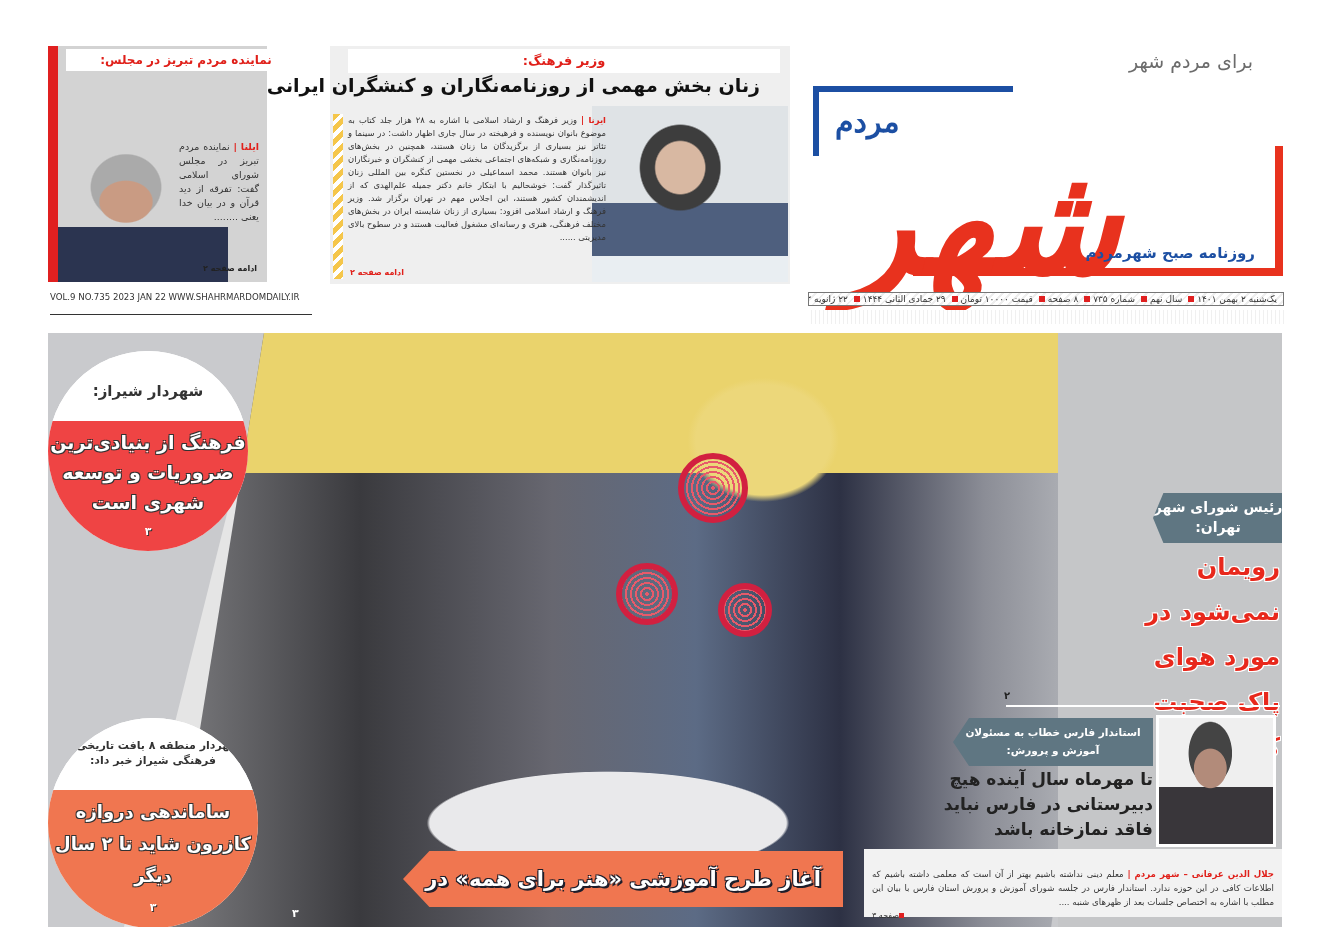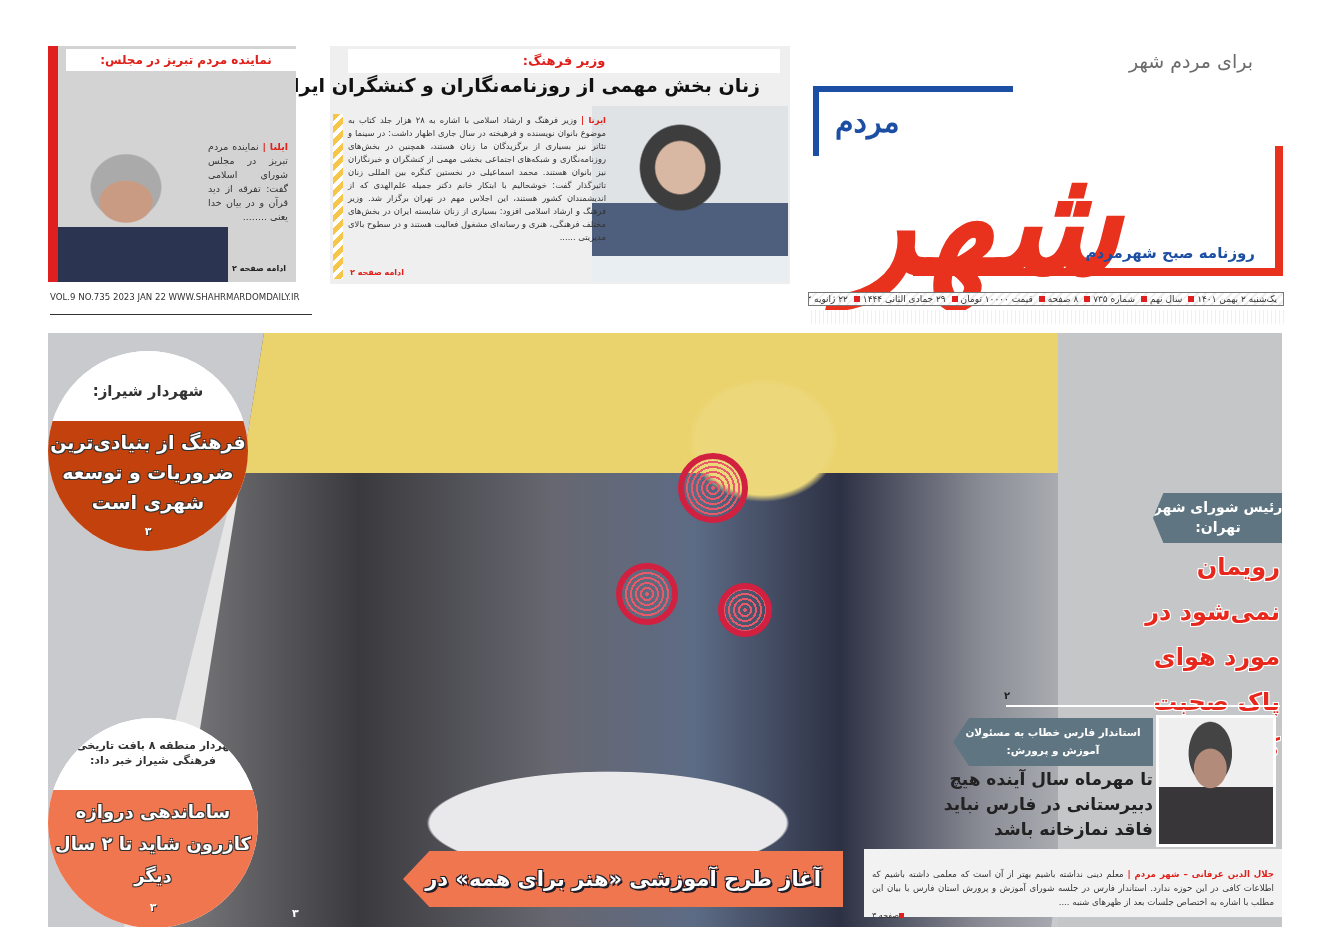--- a/index.html
+++ b/index.html
@@ -26,21 +26,21 @@
   .mid-story { left: 330px; top: 46px; width: 460px; height: 238px; background: #efefef; }
   .mid-kicker { position: absolute; left: 18px; top: 3px; width: 432px; height: 24px; background: #fff; color: #e0201a; font-size: 13px; font-weight: bold; text-align: center; line-height: 24px; }
   .mid-headline { position: absolute; right: 30px; top: 28px; font-size: 19px; font-weight: bold; color: #111; white-space: nowrap; }
   .mid-stripe { position: absolute; left: 3px; top: 68px; width: 10px; height: 165px; background: repeating-linear-gradient(135deg, #f5c64a 0 5px, #fff 5px 9px); }
   .mid-body { position: absolute; left: 18px; top: 68px; width: 258px; font-size: 8.4px; line-height: 13px; color: #333; text-align: justify; }
   .mid-body .src { color: #e0201a; font-weight: bold; }
   .mid-cont { position: absolute; left: 20px; top: 222px; font-size: 8px; color: #e0201a; font-weight: bold; }
   .mid-photo { position: absolute; left: 262px; top: 60px; width: 196px; height: 176px; background: radial-gradient(ellipse at 45% 35%, #d8b8a2 0 16%, #3d3d3d 17% 26%, transparent 27%), linear-gradient(180deg, #dfe3e6 0 55%, #4e5f7e 55% 85%, #e9eef2 85%); }
 
   
-  .left-story { left: 48px; top: 46px; width: 248px; height: 236px; background: #d3d3d3; }
+  .left-story { left: 48px; top: 46px; width: 219px; height: 236px; background: #d3d3d3; }
   .left-redbar { position: absolute; left: 0; top: 0; width: 10px; height: 236px; background: #e02020; }
   .left-kicker { position: absolute; left: 18px; top: 3px; width: 240px; height: 22px; background: #fff; color: #e0201a; font-size: 12px; font-weight: bold; text-align: center; line-height: 22px; }
   .left-headline { position: absolute; left: 12px; top: 28px; width: 245px; font-size: 17px; font-weight: bold; color: #111; text-align: center; line-height: 28px; }
   .left-photo { position: absolute; left: 10px; top: 90px; width: 170px; height: 146px; background: radial-gradient(ellipse at 40% 45%, #c99b83 0 18%, transparent 19%), radial-gradient(ellipse at 40% 35%, #aaa 0 24%, transparent 25%), linear-gradient(180deg, transparent 0 62%, #2b3450 62%); }
   .left-body { position: absolute; right: 8px; top: 94px; width: 80px; font-size: 9.5px; line-height: 14px; color: #333; text-align: justify; }
   .left-body .src { color: #e0201a; font-weight: bold; }
   .left-cont { position: absolute; right: 10px; top: 218px; font-size: 8px; color: #222; font-weight: bold; }
 
   .volline { left: 50px; top: 292px; width: 262px; font-size: 8.6px; color: #333; direction: ltr; text-align: left; border-bottom: 1px solid #333; padding-bottom: 12px; white-space: nowrap; }
 
@@ -51,21 +51,21 @@
       linear-gradient(180deg, #ead36c 0 140px, transparent 140px),
       linear-gradient(90deg, #7d7d80 0, #3a3a3e 20%, #676770 40%, #5c6b85 55%, #2d3144 70%, #8b8d96 85%, #c6c8cb 100%); clip-path: polygon(10% 0, 100% 0, 92% 100%, 0 100%); }
   .photo-overlay { position: absolute; left: 350px; top: 430px; width: 420px; height: 120px; background: radial-gradient(ellipse, #e9e9eb 0 60%, transparent 61%); }
   .ornament { position: absolute; border-radius: 50%; border: 6px solid #d22040; background: repeating-radial-gradient(circle, #e85a6a 0 2px, transparent 2px 5px); }
 
   .credit { position: absolute; left: 1085px; top: 2px; width: 108px; height: 18px; background: #fff; border: 1px solid #222; font-size: 10px; font-weight: bold; text-align: center; line-height: 16px; color: #111; }
 
   
   .circle1 { position: absolute; left: 0; top: 18px; width: 200px; height: 200px; border-radius: 50%; overflow: hidden; background: #fff; }
   .circle1 .top { height: 70px; background: #fff; color: #333; font-size: 15px; font-weight: bold; text-align: center; line-height: 80px; }
-  .circle1 .bot { height: 130px; background: #c2410c; color: #fff; font-size: 19px; font-weight: bold; text-align: center; line-height: 30px; padding-top: 6px; text-shadow: 1px 1px 0 #333, -1px -1px 0 #333, 1px -1px 0 #333, -1px 1px 0 #333; }
+  .circle1 .bot { height: 130px; background: #ef4444; color: #fff; font-size: 19px; font-weight: bold; text-align: center; line-height: 30px; padding-top: 6px; text-shadow: 1px 1px 0 #333, -1px -1px 0 #333, 1px -1px 0 #333, -1px 1px 0 #333; }
   .circle2 { position: absolute; left: 0; top: 385px; width: 210px; height: 210px; border-radius: 50%; overflow: hidden; background: #fff; }
   .circle2 .top { height: 72px; background: #fff; color: #333; font-size: 11px; font-weight: bold; text-align: center; line-height: 15px; padding-top: 20px; }
   .circle2 .bot { height: 140px; background: #f07650; color: #fff; font-size: 18px; font-weight: bold; text-align: center; line-height: 32px; padding-top: 6px; text-shadow: 1px 1px 0 #333, -1px -1px 0 #333, 1px -1px 0 #333, -1px 1px 0 #333; }
   .pg { font-size: 11px; color: #fff; text-shadow: 1px 1px 0 #333; }
 
   
   .right-panel { position: absolute; left: 1010px; top: 0; width: 224px; height: 594px; background: #c5c6c8; }
   .kicker-dark { position: absolute; background: #5f7682; color: #fff; font-weight: bold; text-align: center; clip-path: polygon(8% 0, 100% 0, 100% 100%, 8% 100%, 0 50%); }
   .k1 { left: 1105px; top: 160px; width: 130px; height: 50px; font-size: 14px; line-height: 20px; padding-top: 4px; }
   .headline-red { position: absolute; left: 1010px; top: 212px; width: 222px; font-size: 24px; font-weight: bold; color: #e8281c; text-align: right; line-height: 45px; text-shadow: 1px 1px 0 #fff, -1px -1px 0 #fff, 1px -1px 0 #fff, -1px 1px 0 #fff; padding-left: 45px; }

